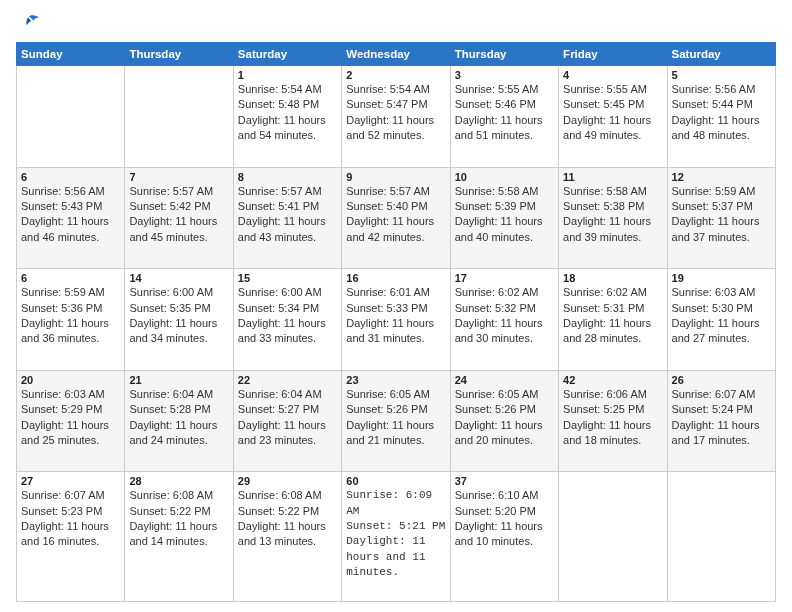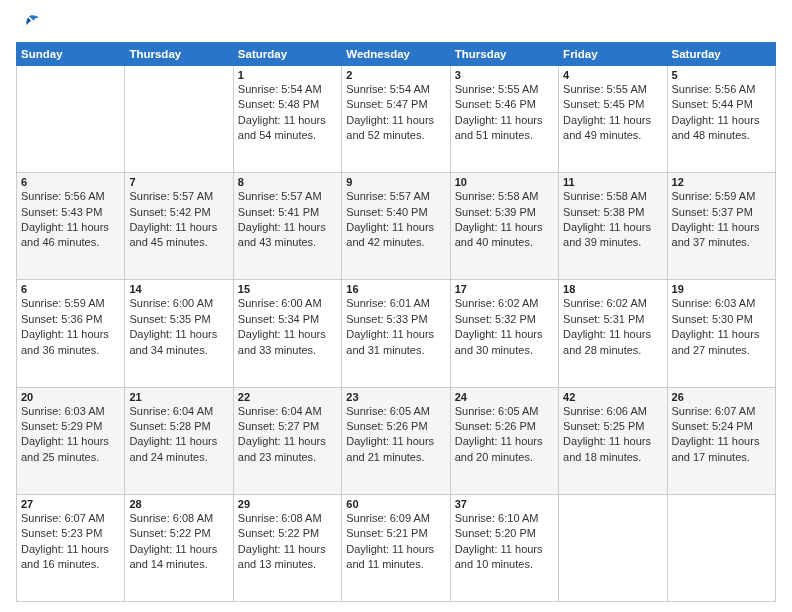--- a/index.html
+++ b/index.html
@@ -313,21 +313,21 @@
 Daylight: 11 hours and 14 minutes.</div>
           </td>
           <td>
             <span class="day-num">29</span>
             <div class="day-info" style="white-space: pre-line;">Sunrise: 6:08 AM
 Sunset: 5:22 PM
 Daylight: 11 hours and 13 minutes.</div>
           </td>
           <td>
             <span class="day-num">60</span>
-            <div class="day-info" style="white-space: pre-line;">Sunrise: 6:09 AM
+            <div class="day-info" style="white-space: pre-line; font-family: Liberation Mono, monospace;">Sunrise: 6:09 AM
 Sunset: 5:21 PM
 Daylight: 11 hours and 11 minutes.</div>
           </td>
           <td>
             <span class="day-num">37</span>
             <div class="day-info" style="white-space: pre-line;">Sunrise: 6:10 AM
 Sunset: 5:20 PM
 Daylight: 11 hours and 10 minutes.</div>
           </td>
           <td class="empty-cell"></td>

